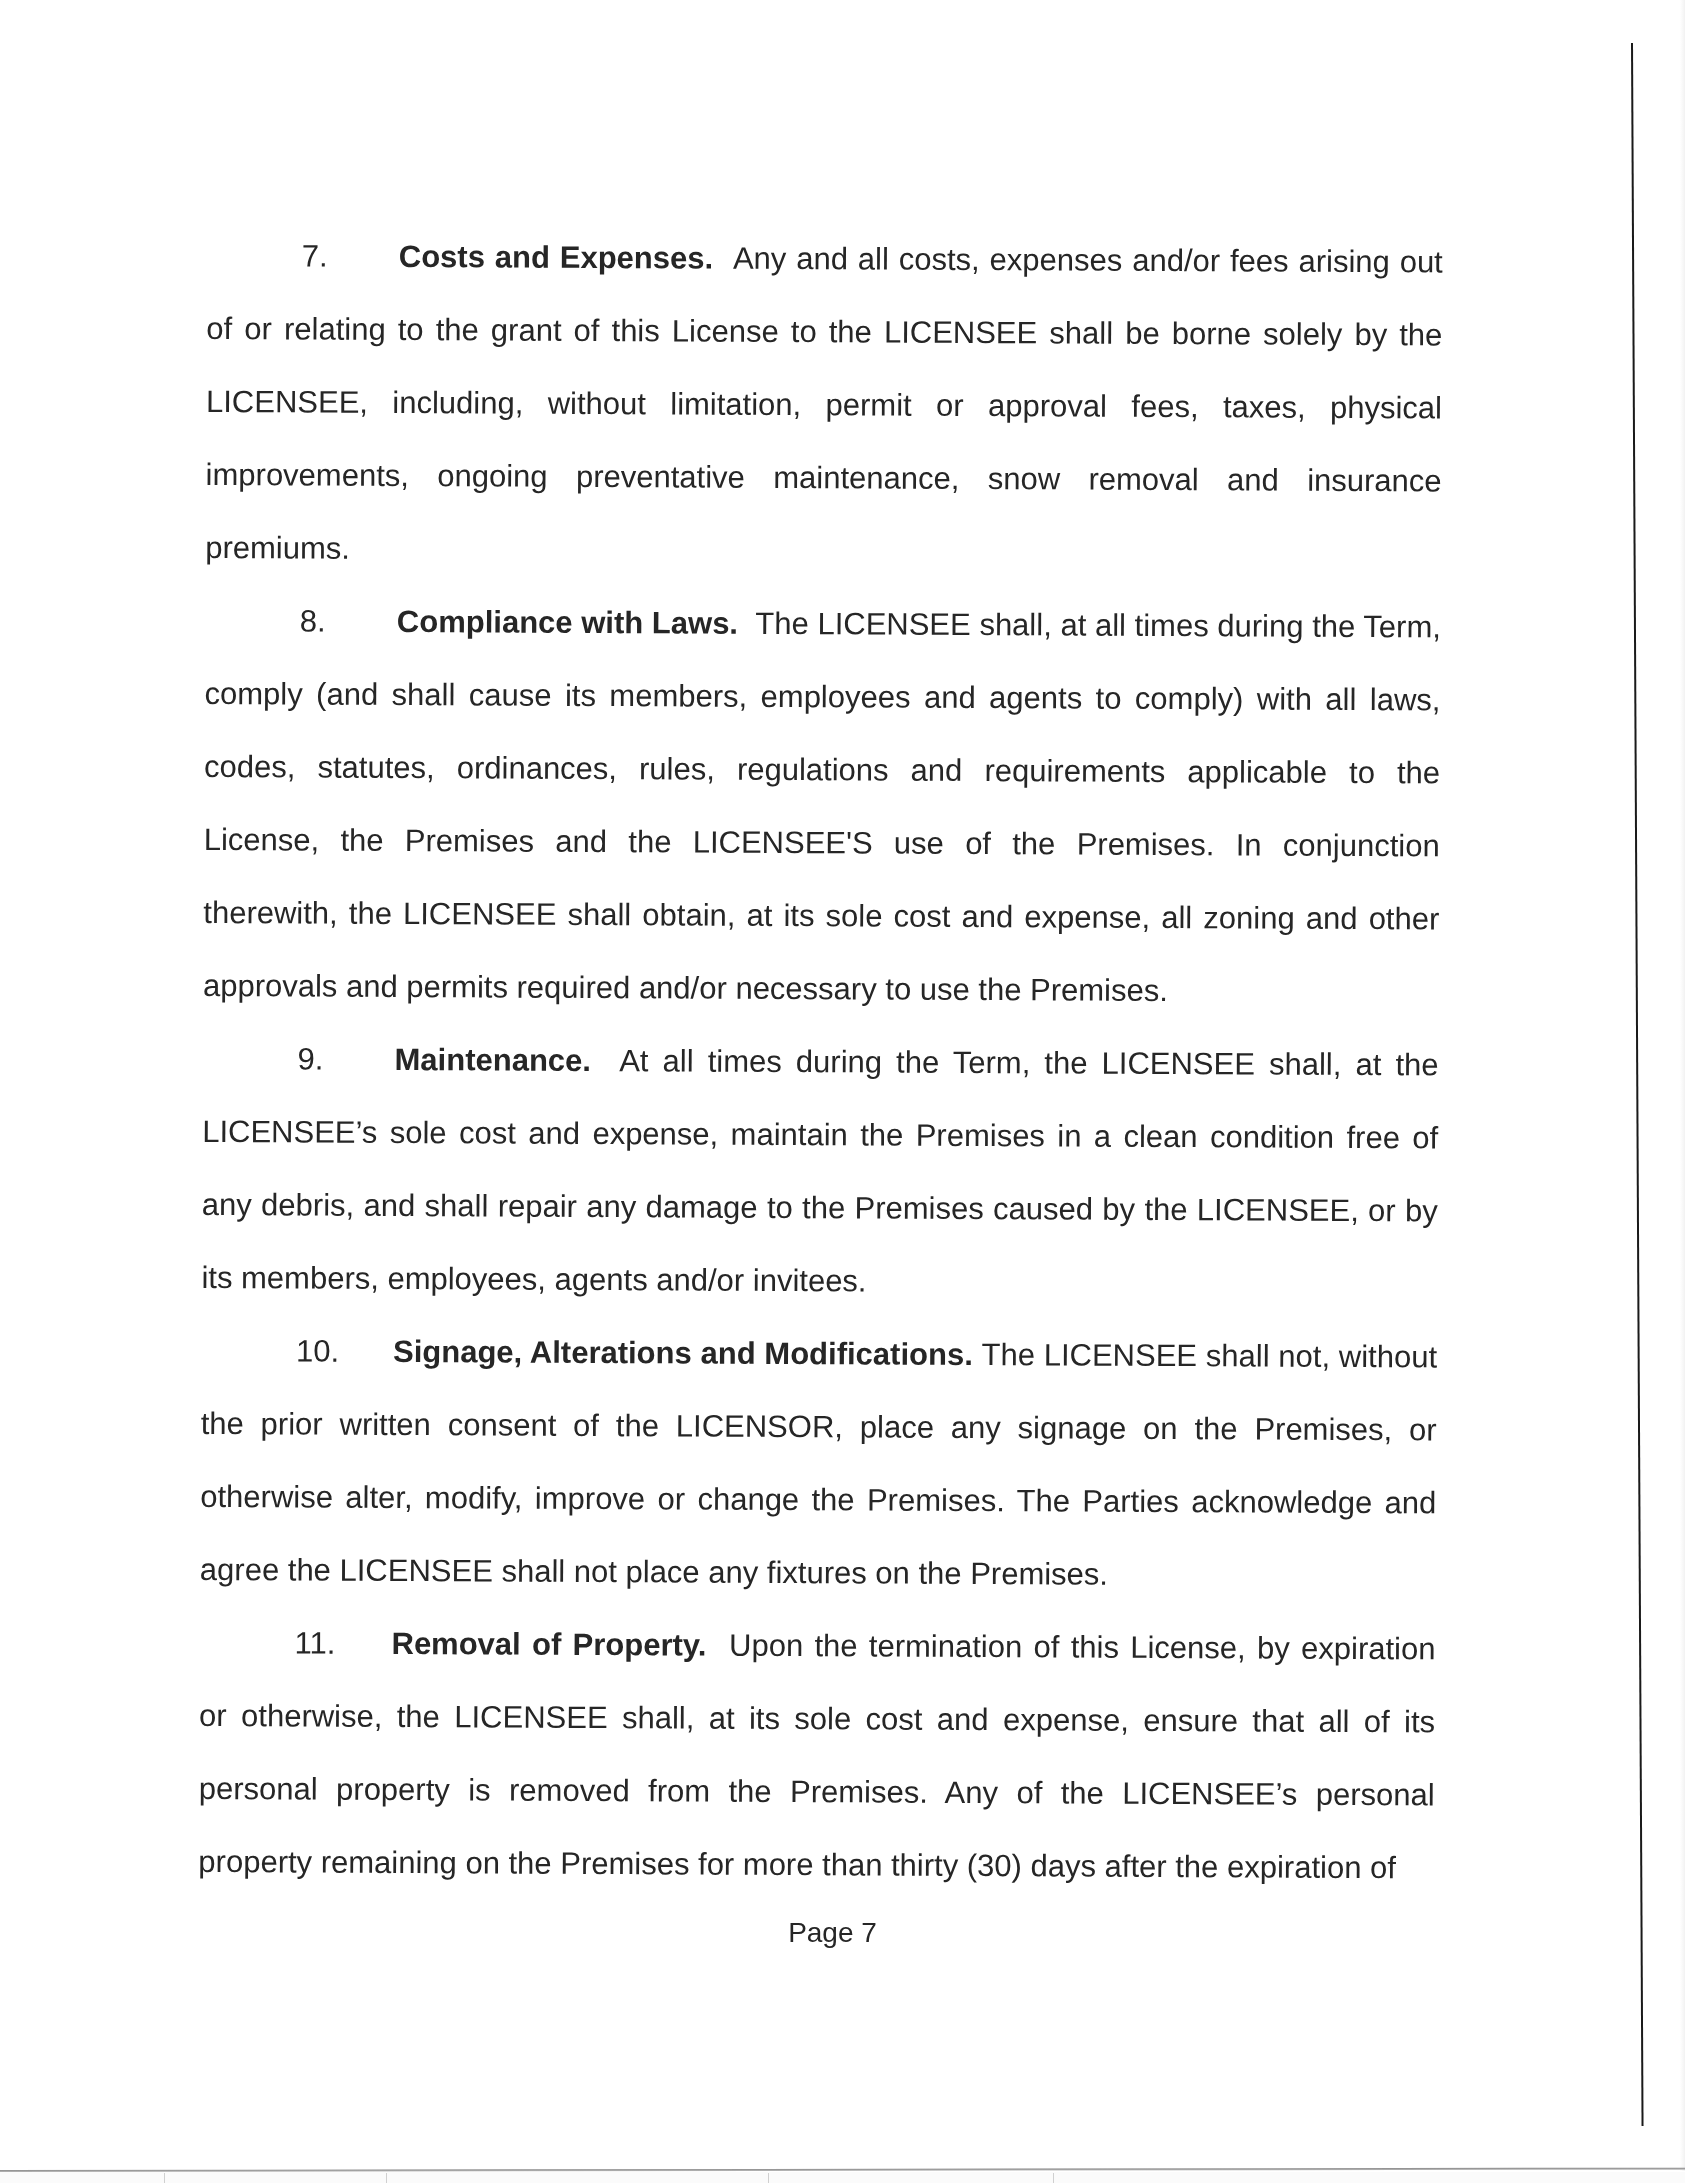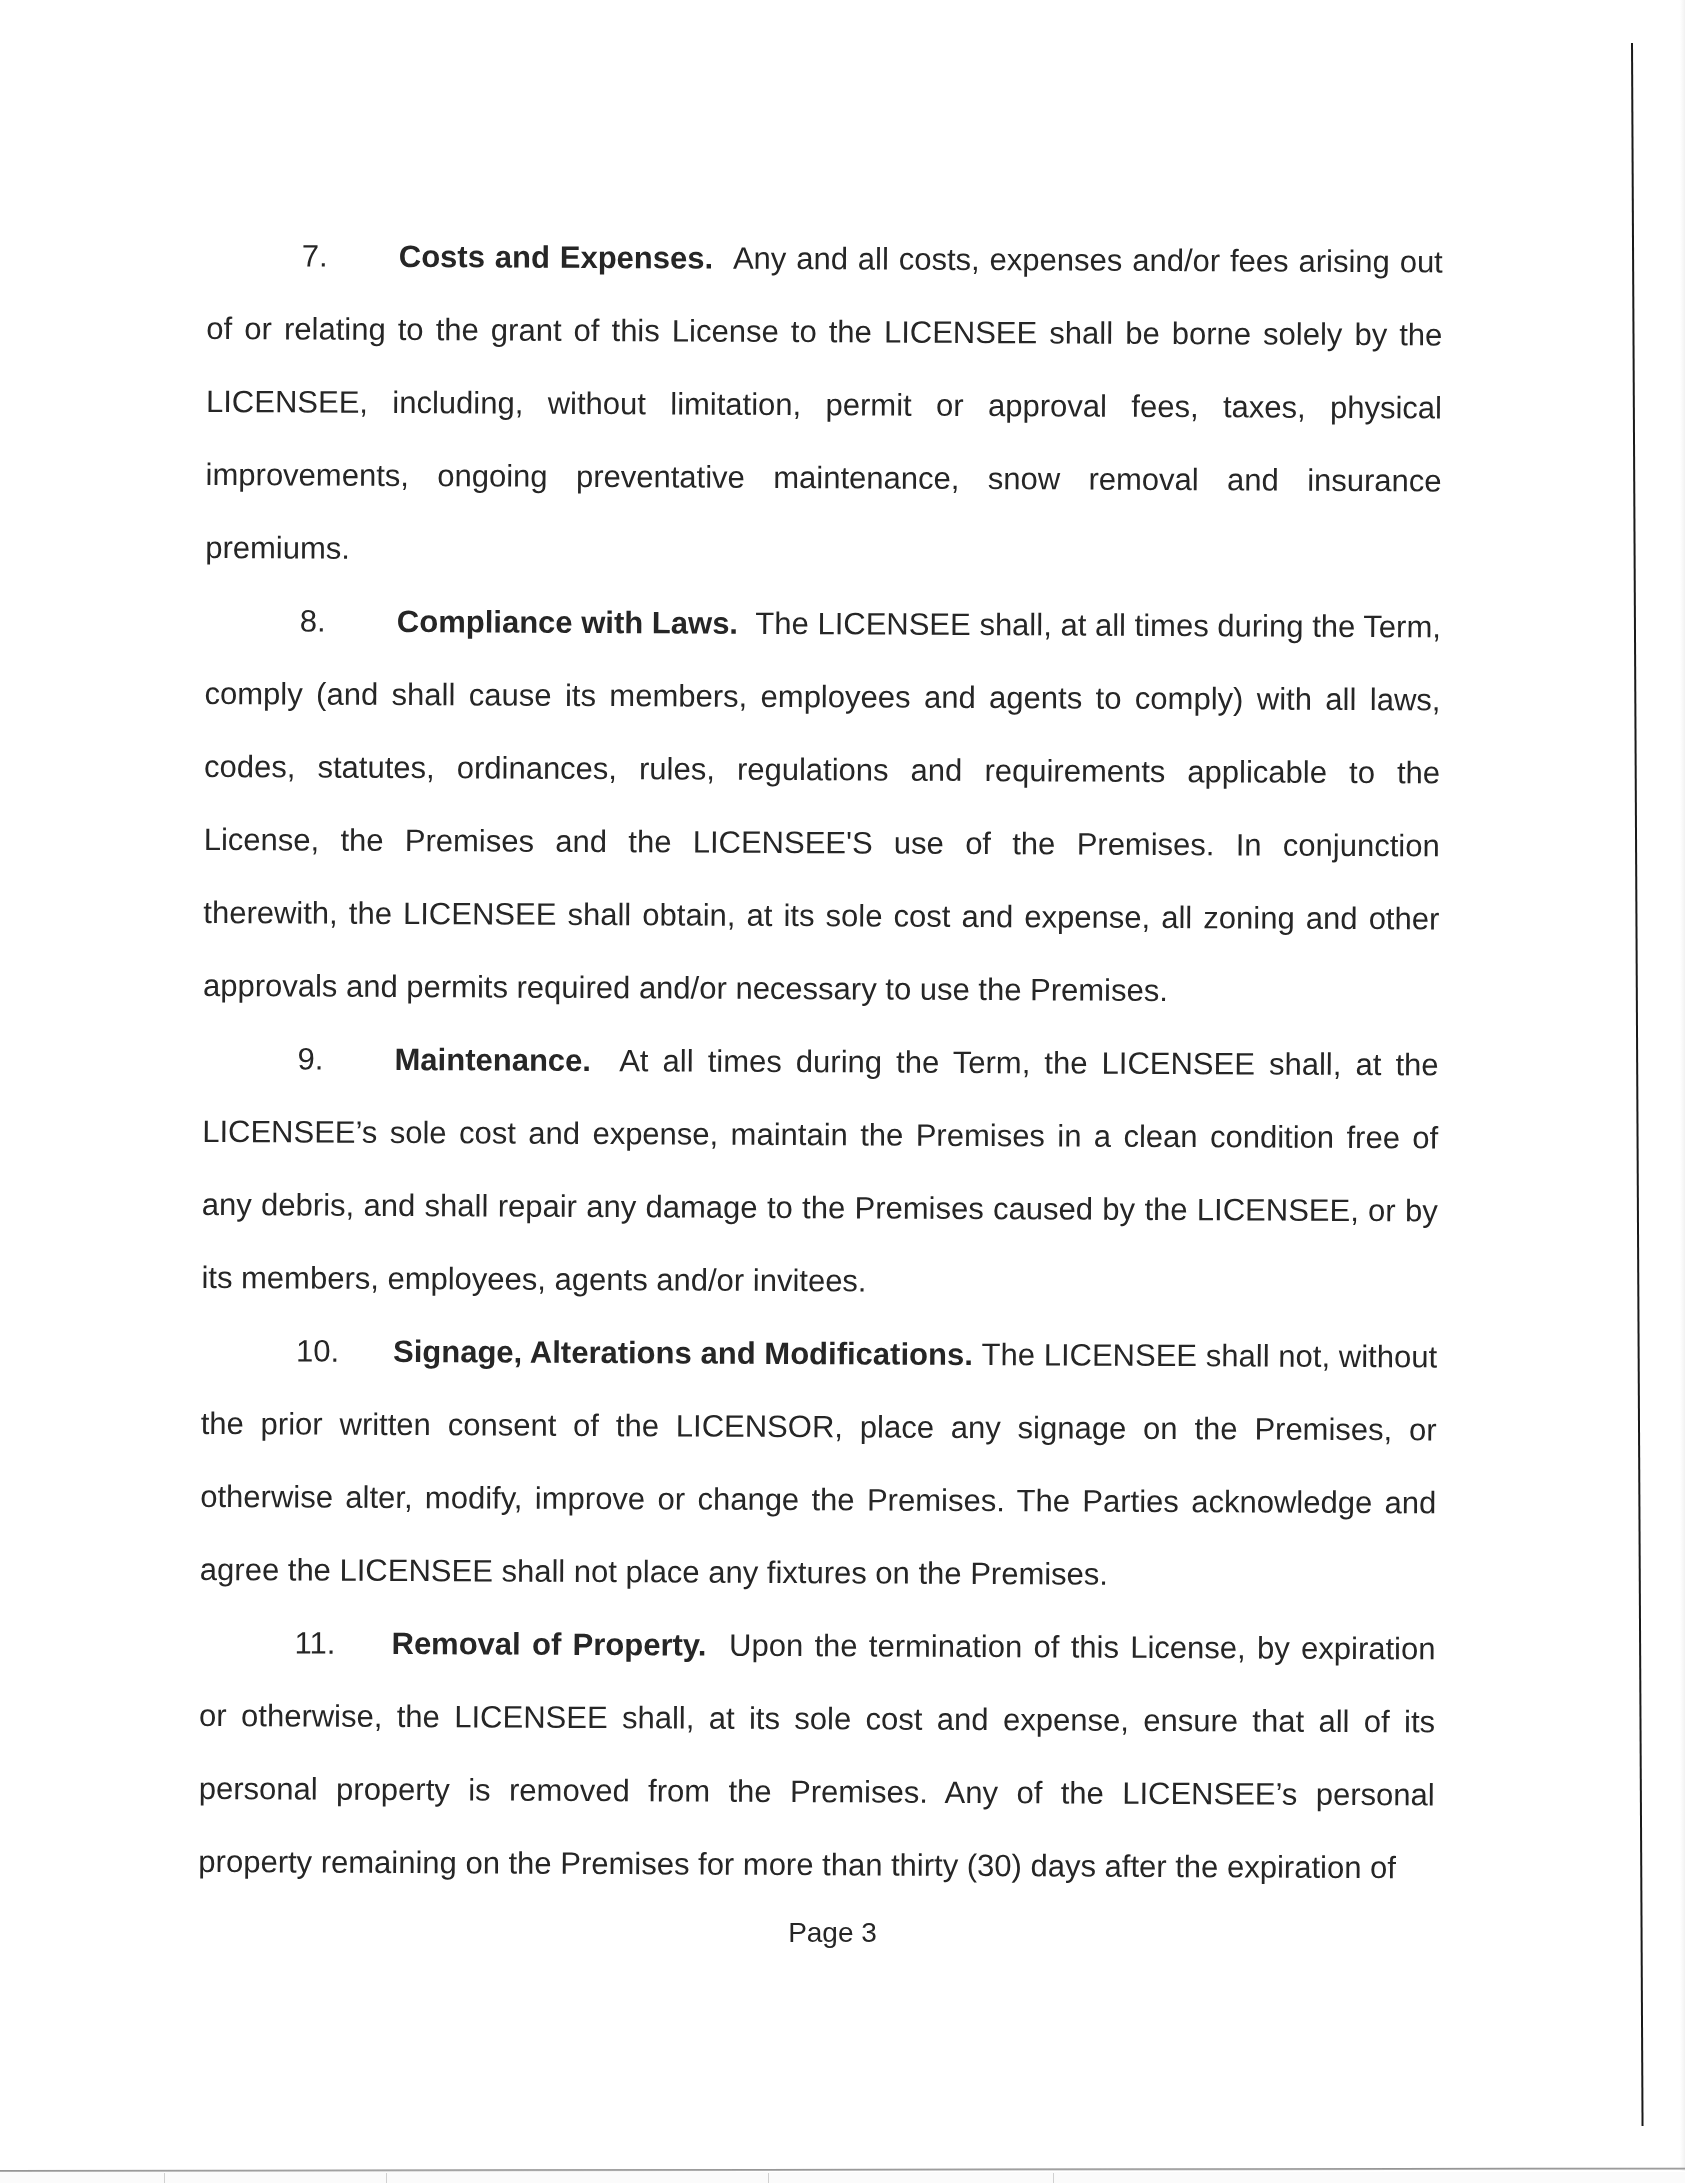--- a/index.html
+++ b/index.html
@@ -114,21 +114,21 @@
     <p class="para"><span class="para-num">8.</span><span class="para-heading">Compliance with Laws.</span><span>&nbsp;&nbsp;</span><span>The LICENSEE shall, at all times during the Term, comply (and shall cause its members, employees and agents to comply) with all laws, codes, statutes, ordinances, rules, regulations and requirements applicable to the License, the Premises and the LICENSEE'S use of the Premises. In conjunction therewith, the LICENSEE shall obtain, at its sole cost and expense, all zoning and other approvals and permits required and/or necessary to use the Premises.</span></p>
 
     <p class="para"><span class="para-num">9.</span><span class="para-heading">Maintenance.</span><span>&nbsp;&nbsp;</span><span>At all times during the Term, the LICENSEE shall, at the LICENSEE’s sole cost and expense, maintain the Premises in a clean condition free of any debris, and shall repair any damage to the Premises caused by the LICENSEE, or by its members, employees, agents and/or invitees.</span></p>
 
     <p class="para"><span class="para-num">10.</span><span class="para-heading">Signage, Alterations and Modifications.</span><span>&nbsp;</span><span>The LICENSEE shall not, without the prior written consent of the LICENSOR, place any signage on the Premises, or otherwise alter, modify, improve or change the Premises. The Parties acknowledge and agree the LICENSEE shall not place any fixtures on the Premises.</span></p>
 
     <p class="para"><span class="para-num">11.</span><span class="para-heading">Removal of Property.</span><span>&nbsp;&nbsp;</span><span>Upon the termination of this License, by expiration or otherwise, the LICENSEE shall, at its sole cost and expense, ensure that all of its personal property is removed from the Premises. Any of the LICENSEE’s personal property remaining on the Premises for more than thirty (30) days after the expiration of</span></p>
 
   </div>
 
-  <div class="page-footer">Page 3</div>
+  <div class="page-footer">Page 7</div>
 
   <div class="right-rule"></div>
   <div class="right-shadow"></div>
 </div>
 
 <div class="scan-bottom-edge"></div>
 <div class="below-edge"></div>
 <div class="tick" style="left:164px"></div>
 <div class="tick" style="left:386px"></div>
 <div class="tick" style="left:768px"></div>

